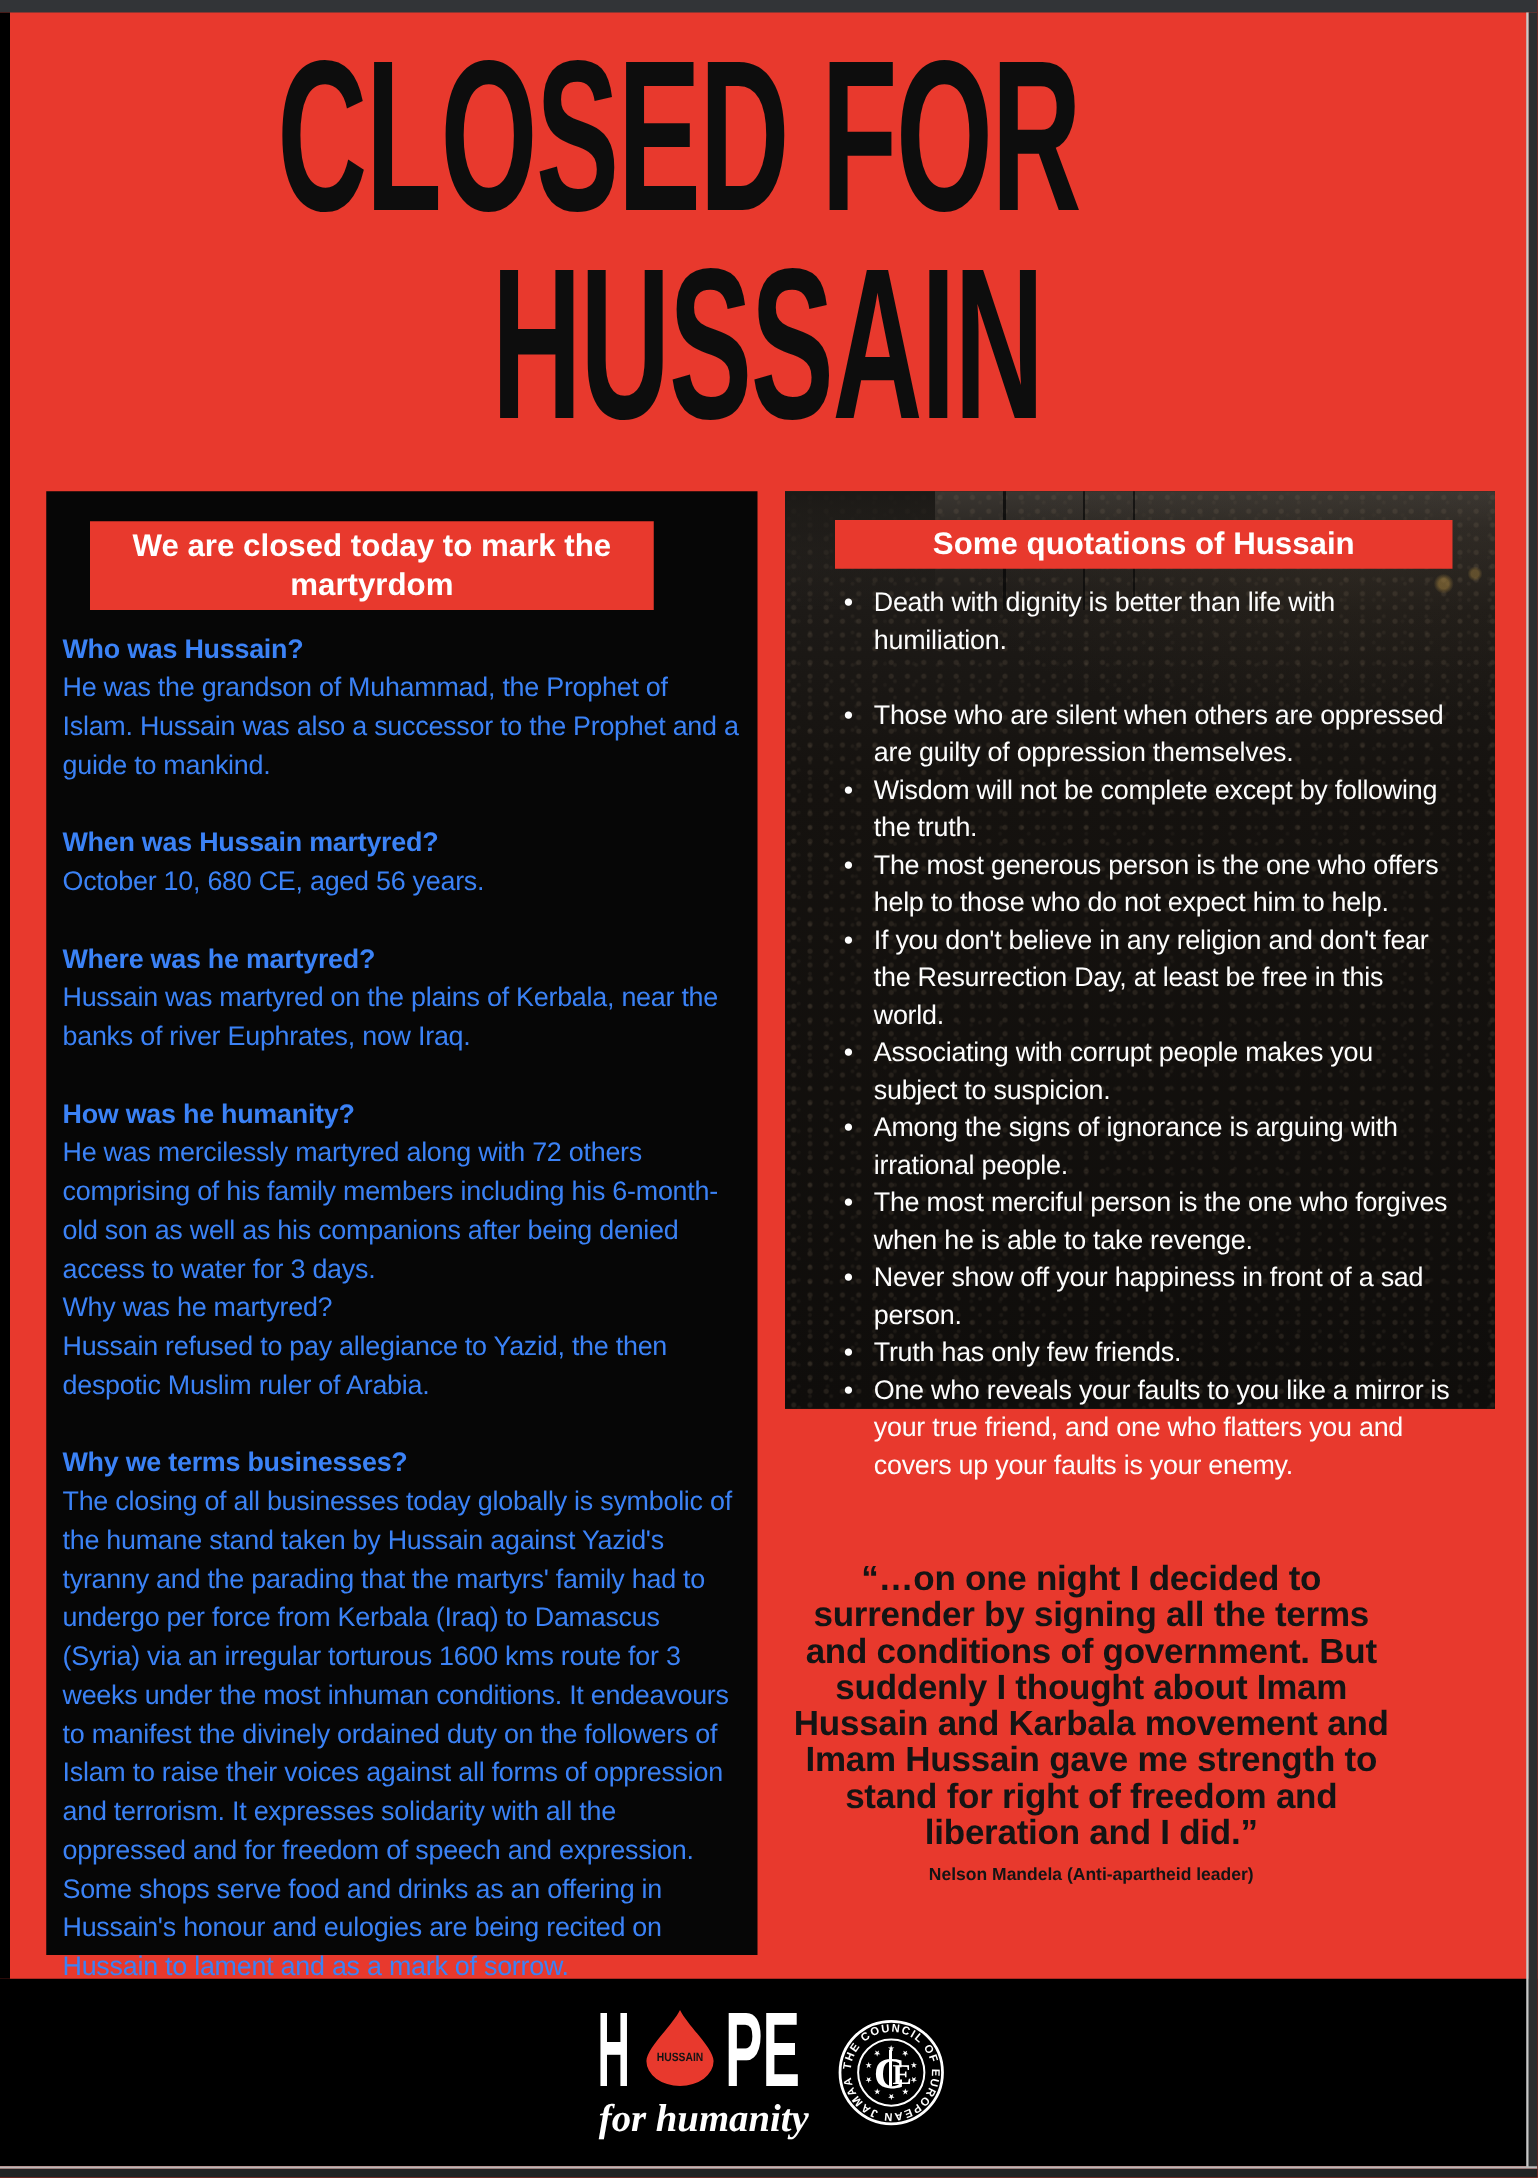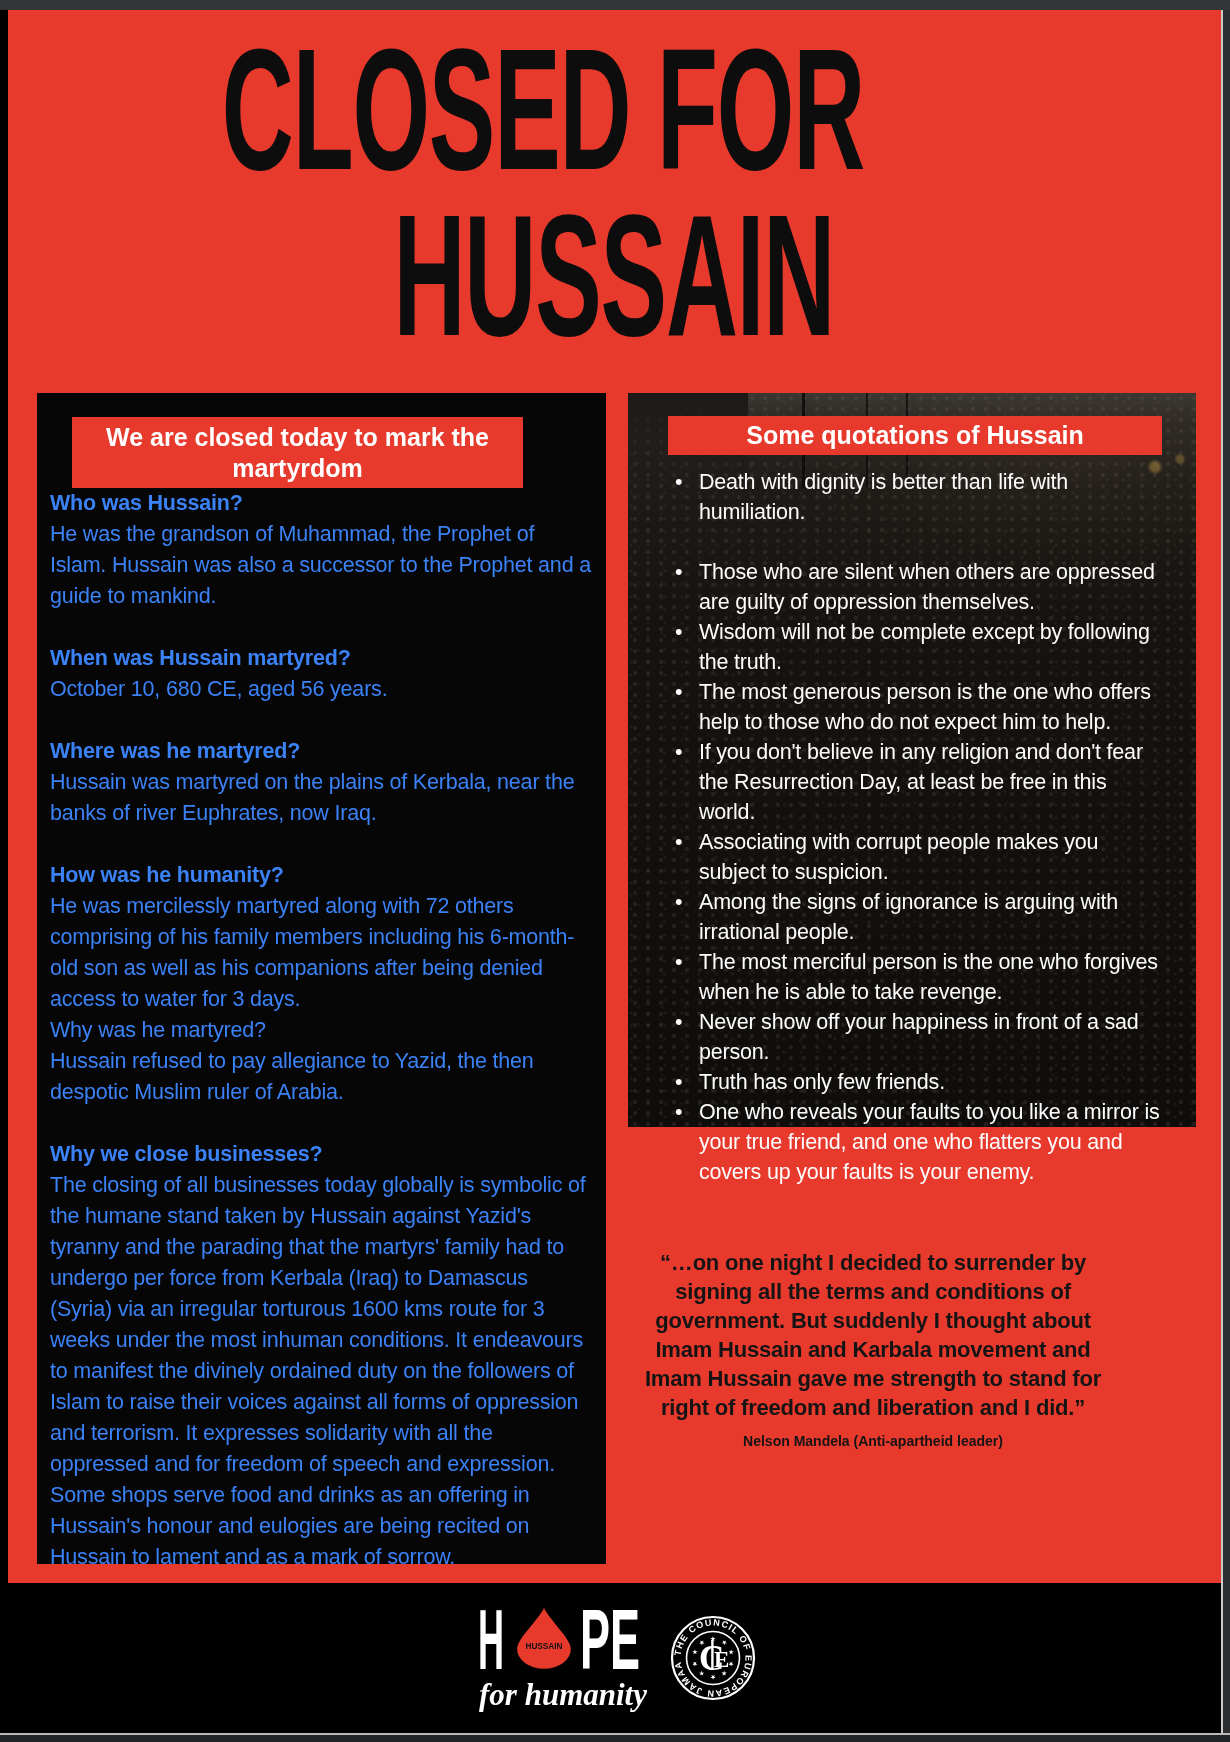--- a/index.html
+++ b/index.html
@@ -19,21 +19,21 @@
   .title-line{font-weight:bold;font-size:172px;line-height:166px;letter-spacing:-2px;
               transform:scaleX(0.58);white-space:nowrap;}
 
   
   .panel-red-header{background:#e8392d;color:#fff;font-weight:bold;text-align:center;
                     box-sizing:border-box;}
   .left-panel{position:absolute;left:37px;top:393px;width:569px;height:1171px;background:#060606;
               padding:24px 13px 0 13px;box-sizing:border-box;}
   .left-panel .panel-red-header{margin-left:22px;width:451px;min-height:71px;font-size:25px;
               line-height:31px;display:flex;align-items:center;justify-content:center;
-              padding:4px 34px;}
+              padding:4px 34px;margin-bottom:16px;}
   .qa-section{color:#3b82f6;font-size:21.5px;line-height:31px;letter-spacing:-0.2px;
               margin-bottom:31px;}
   .qa-heading{font-weight:bold;}
   .qa-para{font-weight:normal;}
 
   .right-panel{position:absolute;left:628px;top:393px;width:568px;height:734px;
                padding:23px 0 0 0;box-sizing:border-box;
                background-color:#14110f;
                background-image:
                  radial-gradient(circle at 7px 5px, rgba(125,108,88,.20) 0 1.5px, transparent 2.6px),
@@ -54,21 +54,21 @@
   .right-panel .panel-red-header{position:relative;margin-left:40px;width:494px;height:39px;
                font-size:25px;line-height:39px;margin-bottom:2px;}
   .quotes-list{position:relative;margin:12px;padding:0 24px 0 34px;list-style:none;}
   .quote-item{position:relative;padding-left:25px;color:#fdfdfd;font-size:21.5px;line-height:30px;
               letter-spacing:-0.2px;}
   .quote-item::before{content:"\2022";position:absolute;left:1px;top:0;}
   .quote-item:first-child{margin-bottom:30px;}
 
   
   .mandela{position:absolute;left:633px;top:1248px;width:480px;text-align:center;color:#141414;}
-  .mandela-text{font-weight:bold;font-size:22px;line-height:29px;letter-spacing:-0.2px;}
+  .mandela-text{font-weight:bold;font-size:28px;line-height:29px;letter-spacing:-0.2px;}
   .mandela-attr{margin-top:5px;font-size:14px;line-height:28px;font-weight:bold;}
 
   
   .footer{position:absolute;left:0;top:1583px;width:1230px;height:150px;background:#000;
           display:flex;justify-content:center;align-items:center;gap:18px;}
   .hope-logo-svg{display:block;}
   .seal-svg{display:block;}
 </style>
 </head>
 <body>
@@ -109,21 +109,21 @@
       <div class="qa-section">
         <div class="qa-heading">How was he humanity?</div>
         <div>
           <div class="qa-para">He was mercilessly martyred along with 72 others comprising of his family members including his 6-month-old son as well as his companions after being denied access to water for 3 days.</div>
           <div class="qa-para">Why was he martyred?</div>
           <div class="qa-para">Hussain refused to pay allegiance to Yazid, the then despotic Muslim ruler of Arabia.</div>
         </div>
       </div>
 
       <div class="qa-section">
-        <div class="qa-heading">Why we close businesses?</div>
+        <div class="qa-heading">Why we terms businesses?</div>
         <div>
           <div class="qa-para">The closing of all businesses today globally is symbolic of the humane stand taken by Hussain against Yazid's tyranny and the parading that the martyrs' family had to undergo per force from Kerbala (Iraq) to Damascus (Syria) via an irregular torturous 1600 kms route for 3 weeks under the most inhuman conditions. It endeavours to manifest the divinely ordained duty on the followers of Islam to raise their voices against all forms of oppression and terrorism. It expresses solidarity with all the oppressed and for freedom of speech and expression. Some shops serve food and drinks as an offering in Hussain's honour and eulogies are being recited on Hussain to lament and as a mark of sorrow.</div>
         </div>
       </div>
 
   </section>
 
   <section class="right-panel">
     <div class="photo-top-decor"></div>
     <div class="panel-red-header">Some quotations of Hussain</div>

